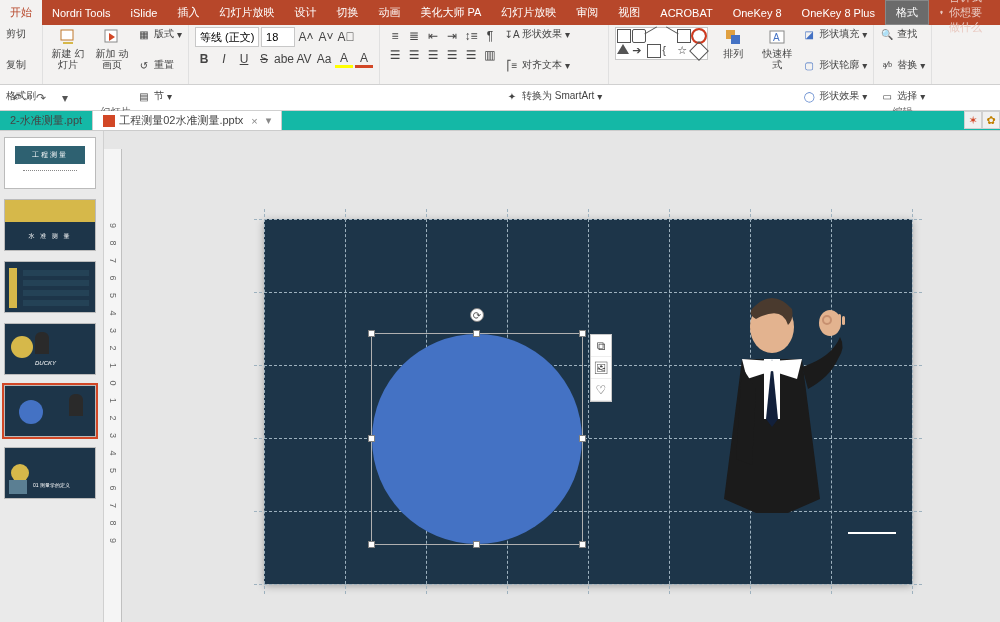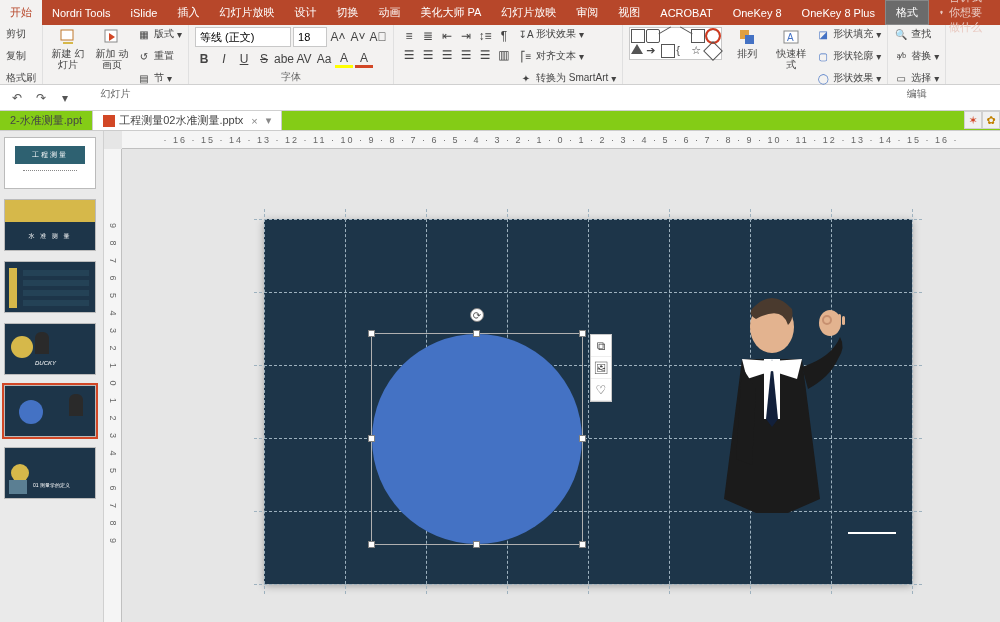--- a/index.html
+++ b/index.html
@@ -14,36 +14,36 @@
   .tabstrip .tell svg { width: 12px; height: 12px; fill: #e9c9c0; }
 
   
   .ribbon { height: 60px; background: #f3f2f1; border-bottom: 1px solid #d0d0d0; display: flex; }
   .rgroup { display: flex; flex-direction: column; justify-content: space-between; border-right: 1px solid #e0e0e0; padding: 2px 6px 2px 6px; }
   .rgroup .body { display: flex; align-items: flex-start; gap: 6px; flex: 1; }
   .rgroup .label { text-align: center; font-size: 10px; color: #666; padding-top: 2px; }
   .bigbtn { display: flex; flex-direction: column; align-items: center; gap: 2px; width: 38px; cursor: pointer; }
   .bigbtn .icn { width: 20px; height: 20px; display: flex; align-items: center; justify-content: center; }
   .bigbtn .txt { font-size: 10px; text-align: center; line-height: 1.05; }
-  .smallcol { display: flex; flex-direction: column; gap: 8px; font-size: 10px; }
+  .smallcol { display: flex; flex-direction: column; gap: 17px; font-size: 10px; }
   .smallitem { display: flex; align-items: center; gap: 3px; cursor: pointer; }
   .smallitem .icn { width: 14px; height: 14px; display: flex; align-items: center; justify-content: center; }
 
   .font-select { border: 1px solid #c8c8c8; background: #fff; height: 20px; font-size: 11px; padding: 0 4px; }
-  .fontname { width: 96px; }
+  .fontname { width: 64px; }
   .fontsize { width: 34px; }
   .iconbtn { width: 18px; height: 18px; display: inline-flex; align-items: center; justify-content: center; cursor: pointer; font-size: 12px; }
 
   .paragraph-icons { display: grid; grid-template-columns: repeat(6, 18px); grid-auto-rows: 18px; gap: 1px; }
   .shape-gallery { display: grid; grid-template-columns: repeat(6, 14px); grid-auto-rows: 14px; gap: 1px; background: #fff; border: 1px solid #c8c8c8; padding: 1px; }
   .shape-gallery .sh { border: 1px solid #555; }
   .shape-gallery .hi { outline: 2px solid #d13a1f; outline-offset: -1px; }
 
   .qat { height: 26px; background: #fff; border-bottom: 1px solid #d0d0d0; display: flex; align-items: center; gap: 6px; padding-left: 8px; font-size: 12px; color: #555; }
-  .doc-tabs { position: absolute; top: 111px; left: 0; right: 0; height: 20px; background: #84cc16; border-bottom: 1px solid #ccc; display: flex; font-size: 11px; }
+  .doc-tabs { position: absolute; top: 111px; left: 0; right: 0; height: 20px; background: #14b8a6; border-bottom: 1px solid #ccc; display: flex; font-size: 11px; }
   .doc-tab { padding: 2px 10px; border-right: 1px solid #ccc; display: flex; align-items: center; gap: 4px; cursor: pointer; }
   .doc-tab.active { background: #fff; }
   .doc-tab .p-icn { width: 12px; height: 12px; background: #d24726; }
   .doc-tab .close { color: #888; padding-left: 4px; }
 
   .below-tabs { position: absolute; top: 131px; left: 0; right: 0; bottom: 0; display: flex; background: #e6e6e6; }
 
   .thumbpane { width: 104px; background: #eaeaea; overflow-y: auto; border-right: 1px solid #d0d0d0; padding: 6px 4px; display: flex; flex-direction: column; gap: 10px; }
   .thumb { width: 92px; height: 52px; background: #fff; border: 1px solid #bbb; position: relative; cursor: pointer; }
   .thumb.sel { outline: 2px solid #d24726; }
@@ -195,21 +195,20 @@
         <span class="iconbtn">
             <s>S</s>
           </span>
         <span class="iconbtn">abe</span>
         <span class="iconbtn">AV</span>
         <span class="iconbtn">Aa</span>
         <span class="iconbtn" style="border-bottom:3px solid #ff0;">A</span>
         <span class="iconbtn" style="border-bottom:3px solid #d24726;">A</span>
       </div>
     </div>
-    <div class="label">字体</div>
   </div>
 
   <div class="rgroup">
     <div class="body">
       <div class="paragraph-icons">
         <span class="iconbtn">≡</span>
         <span class="iconbtn">≣</span>
         <span class="iconbtn">⇤</span>
         <span class="iconbtn">⇥</span>
         <span class="iconbtn">↕≡</span>
@@ -335,21 +334,20 @@
       <div style="position:absolute;right:12px;top:8px;width:14px;height:22px;background:#2a2a2a;border-radius:6px 6px 0 0;"></div>
     </div>
     <div class="thumb dark t6">
       <div class="sun"></div>
       <div style="position:absolute;left:4px;bottom:4px;width:18px;height:14px;background:#5b7f93;"></div>
       <div class="bar">01 测量学的定义</div>
     </div>
   </div>
 
   <div class="canvaswrap">
-    <div class="ruler-h">· 16 · 15 · 14 · 13 · 12 · 11 · 10 · 9 · 8 · 7 · 6 · 5 · 4 · 3 · 2 · 1 · 0 · 1 · 2 · 3 · 4 · 5 · 6 · 7 · 8 · 9 · 10 · 11 · 12 · 13 · 14 · 15 · 16 ·</div>
     <div class="ruler-v">9 8 7 6 5 4 3 2 1 0 1 2 3 4 5 6 7 8 9</div>
 
     <div class="slide">
 
       <div class="guide vg" style="left:0;"></div>
       <div class="guide vg" style="left:81px;"></div>
       <div class="guide vg" style="left:162px;"></div>
       <div class="guide vg" style="left:243px;"></div>
       <div class="guide vg" style="left:324px;"></div>
       <div class="guide vg" style="left:405px;"></div>

